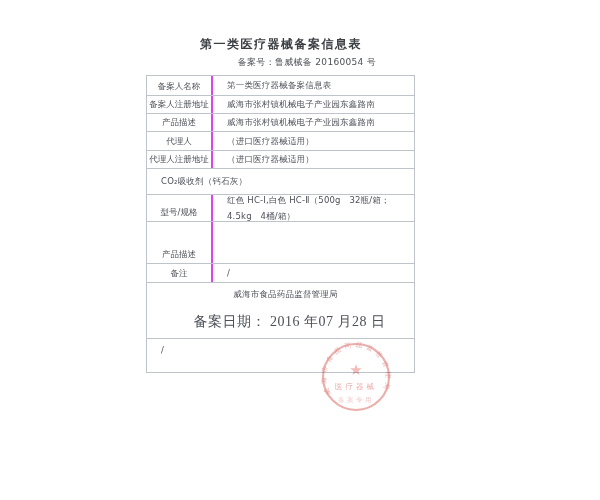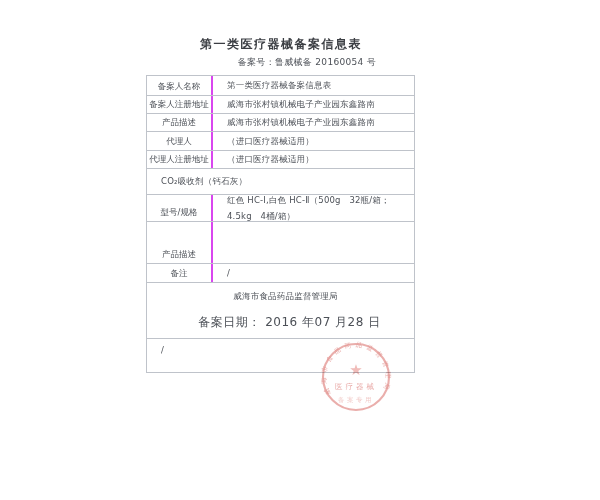--- a/index.html
+++ b/index.html
@@ -72,21 +72,21 @@
   }
   .t-value.top{align-items:flex-start;padding-top:3px;}
   .t-value.center-col{
     flex-direction:column;
     justify-content:center;
     align-items:center;
     padding-left:0;
     gap:7px;
   }
   .unit-line{font-size:8.5px;color:#4c5057;transform:translateX(8px);}
-  .date-line{font-size:12px;color:#4c5057;transform:translateX(12px);letter-spacing:.5px;}
+  .date-line{font-size:14px;color:#4c5057;transform:translateX(12px);letter-spacing:.5px;font-family:Liberation Serif, serif;}
   .stamp{
     position:absolute;
     left:306px; top:327px;
     width:100px;height:100px;
     opacity:.85;
     mix-blend-mode:multiply;
     pointer-events:none;
   }
 </style>
 </head>

